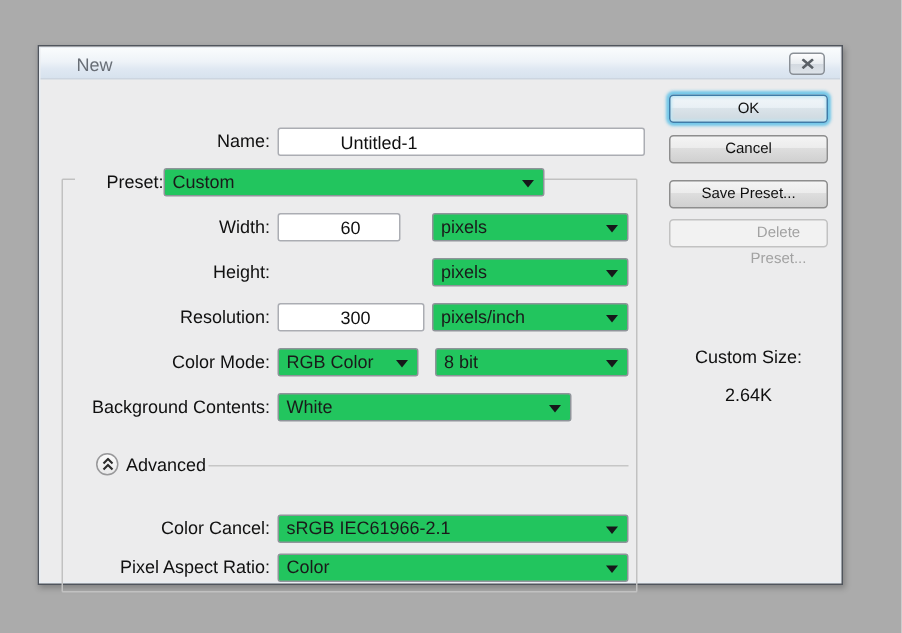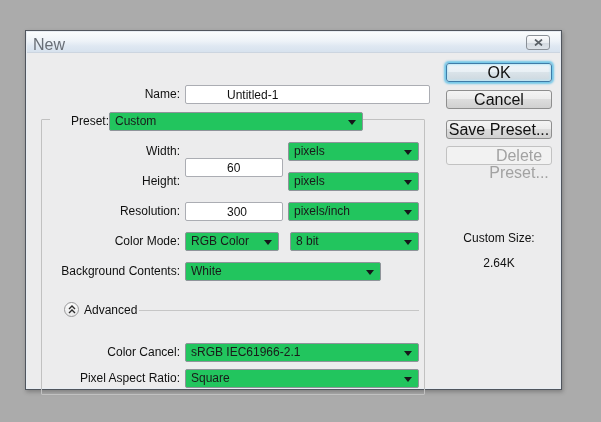--- a/index.html
+++ b/index.html
@@ -20,22 +20,22 @@
     border: 1px solid #50555d;
     box-shadow: inset 0 0 0 1px #e8edf3, 1px 2px 4px rgba(0,0,0,0.25);
   }
 
   .titlebar {
     position: absolute; left: 1px; top: 1px; right: 1px; height: 21px;
     background: linear-gradient(180deg, #fafcfd 0%, #eef3f8 45%, #dfe8f2 70%, #d7e2ee 100%);
     border-bottom: 1px solid #ccd5e0;
   }
   .titlebar-text {
-    position: absolute; left: 6px; top: 4px;
-    color: #686e76; font-size: 16px;
+    position: absolute; left: 24px; top: 4px;
+    color: #686e76; font-size: 12px;
   }
   .close-btn {
     position: absolute; right: 10px; top: 3px;
     width: 24px; height: 15px;
     border: 1px solid #8a9097; border-radius: 3px;
     background: linear-gradient(180deg, #fdfdfe 0%, #e8ecf0 50%, #d3d9e0 51%, #dde3e9 100%);
     display: flex; align-items: center; justify-content: center;
     cursor: default;
   }
 
@@ -68,21 +68,21 @@
     width: 0; height: 0;
     border-left: 4px solid transparent;
     border-right: 4px solid transparent;
     border-top: 5px solid #16181a;
   }
 
   .btn {
     position: absolute; left: 419px; width: 106px; height: 19px;
     border: 1px solid #8e8e8e; border-radius: 3px;
     background: linear-gradient(180deg, #f4f4f4 0%, #ececec 45%, #dedede 46%, #d0d0d0 100%);
-    font-family: "Liberation Sans", sans-serif; font-size: 16px; color: #101010;
+    font-family: "Liberation Sans", sans-serif; font-size: 10px; color: #101010;
     text-align: center; line-height: 17px; cursor: default;
   }
   .btn.focused {
     border-color: #3f7ca8;
     box-shadow: 0 0 2px 2px rgba(93,193,232,0.85), inset 0 0 2px 1px #bde7f5;
     background: linear-gradient(180deg, #f1f6f9 0%, #e9f0f5 45%, #dbe4ea 46%, #cdd8df 100%);
   }
   .btn.disabled {
     border-color: #c2c2c2; color: #a2a2a2;
     background: #f2f2f2;
@@ -131,21 +131,21 @@
     <span class="lbl" style="left:0; width:153px; top:32px;">Name:</span>
     <input class="tb" style="left: 158px; top: 32px; width: 245px;" value="Untitled-1">
 
     <span class="lbl mask" style="left:23px; width:59px; top:59px;">Preset:</span>
     <div class="dd" style="left:82px; top:59px; width:254px;">
       <span>Custom</span>
       <span class="arrow"></span>
     </div>
 
     <span class="lbl" style="left:0; width:153px; top:89px;">Width:</span>
-    <input class="tb" style="left: 158px; top: 89px; width: 98px; margin-top: 16px;" value="60">
+    <input class="tb" style="left: 158px; top: 89px; width: 82px;" value="60">
     <div class="dd" style="left:261px; top:89px; width:131px;">
       <span>pixels</span>
       <span class="arrow"></span>
     </div>
 
     <span class="lbl" style="left:0; width:153px; top:119px;">Height:</span>
     <div class="dd" style="left:261px; top:119px; width:131px;">
       <span>pixels</span>
       <span class="arrow"></span>
     </div>
@@ -182,21 +182,21 @@
     <div class="divider" style="left:112px; top:257px; width:280px;"></div>
 
     <span class="lbl" style="left:0; width:153px; top:290px;">Color Cancel:</span>
     <div class="dd" style="left:158px; top:290px; width:234px;">
       <span>sRGB IEC61966-2.1</span>
       <span class="arrow"></span>
     </div>
 
     <span class="lbl" style="left:0; width:153px; top:316px;">Pixel Aspect Ratio:</span>
     <div class="dd" style="left:158px; top:316px; width:234px;">
-      <span>Square</span>
+      <span>Color</span>
       <span class="arrow"></span>
     </div>
 
     <button class="btn focused" style="top:10px;">OK</button>
     <button class="btn" style="top:37px;">Cancel</button>
     <button class="btn" style="top:67px;">Save Preset...</button>
     <button class="btn disabled" style="top:93px;padding-left:40px;">Delete Preset...</button>
 
     <span class="info-lbl" style="top:178px;">Custom Size:</span>
     <span class="info-lbl" style="top:203px;">2.64K</span>

